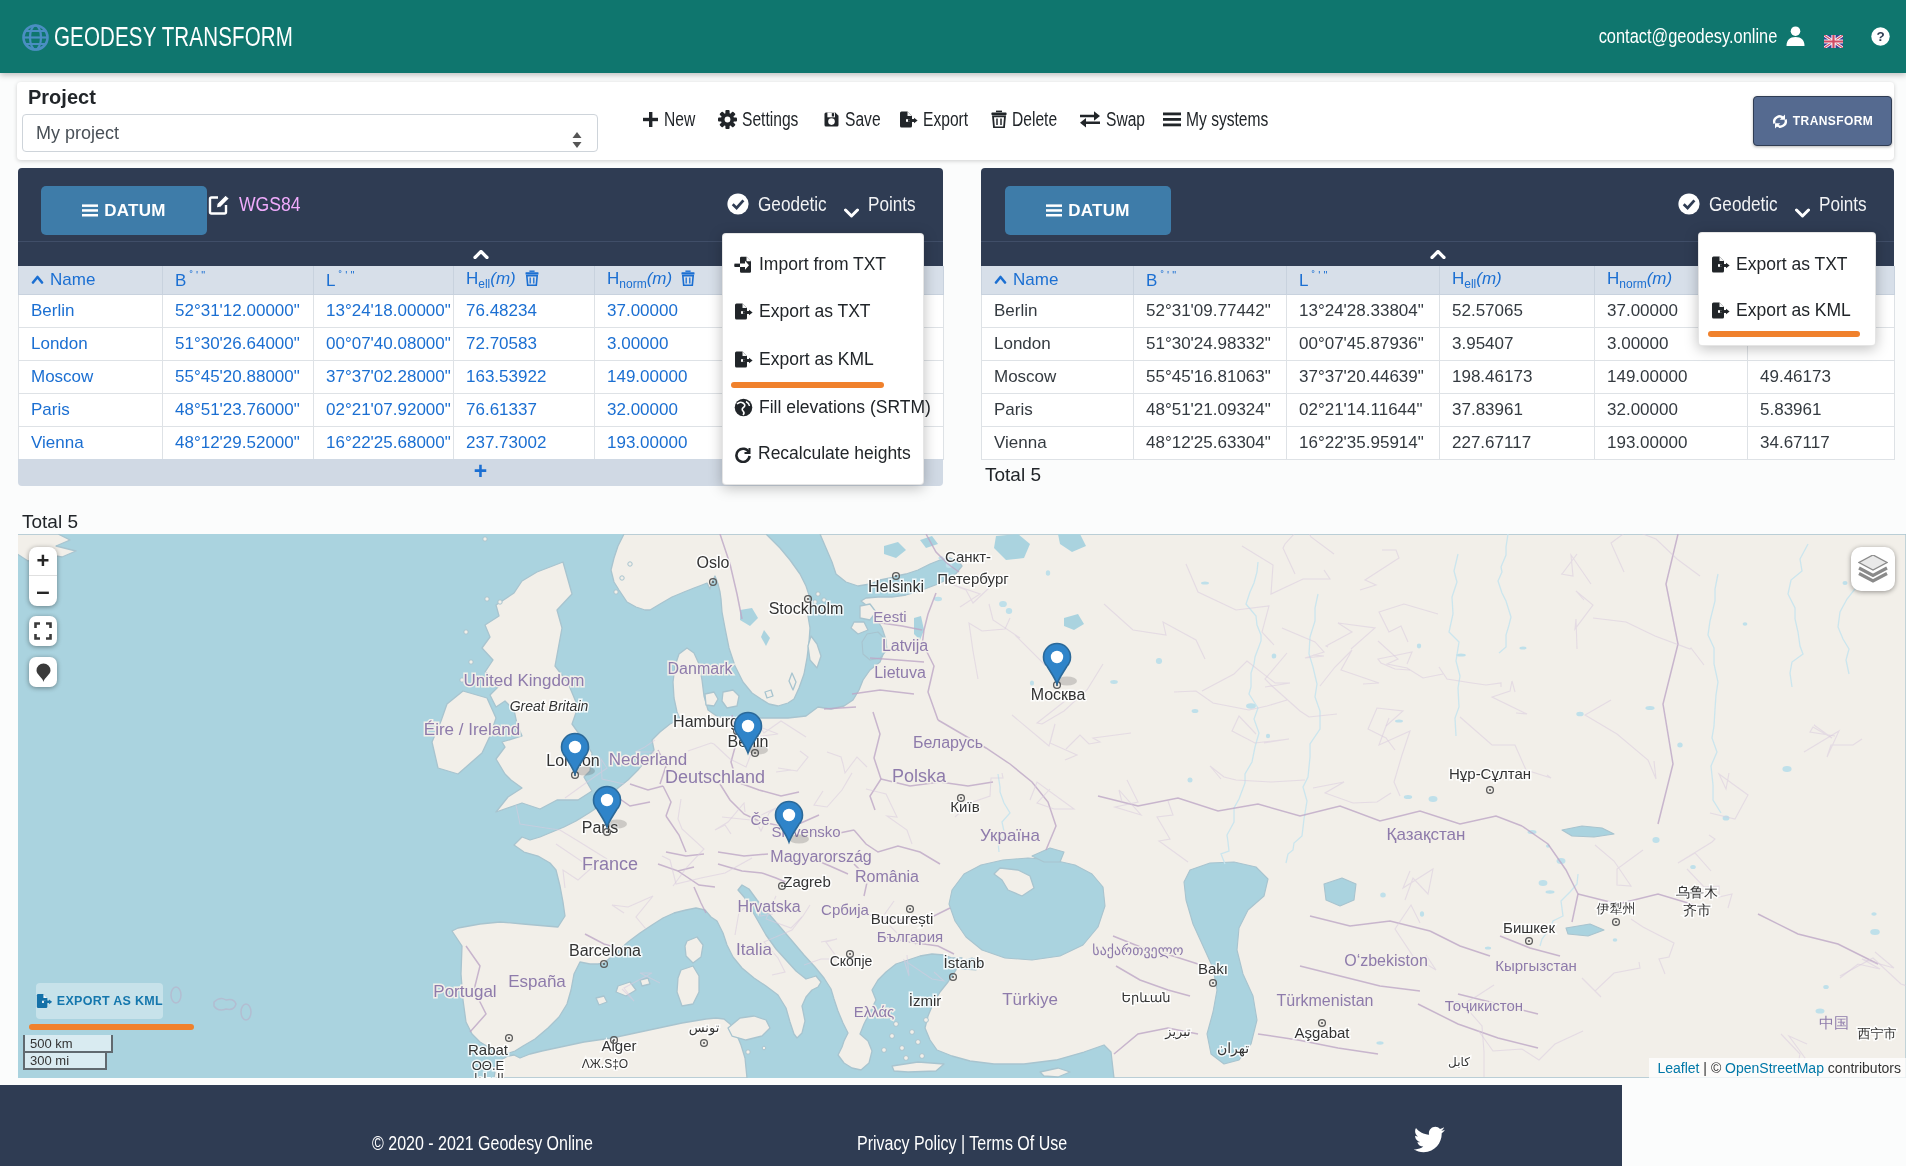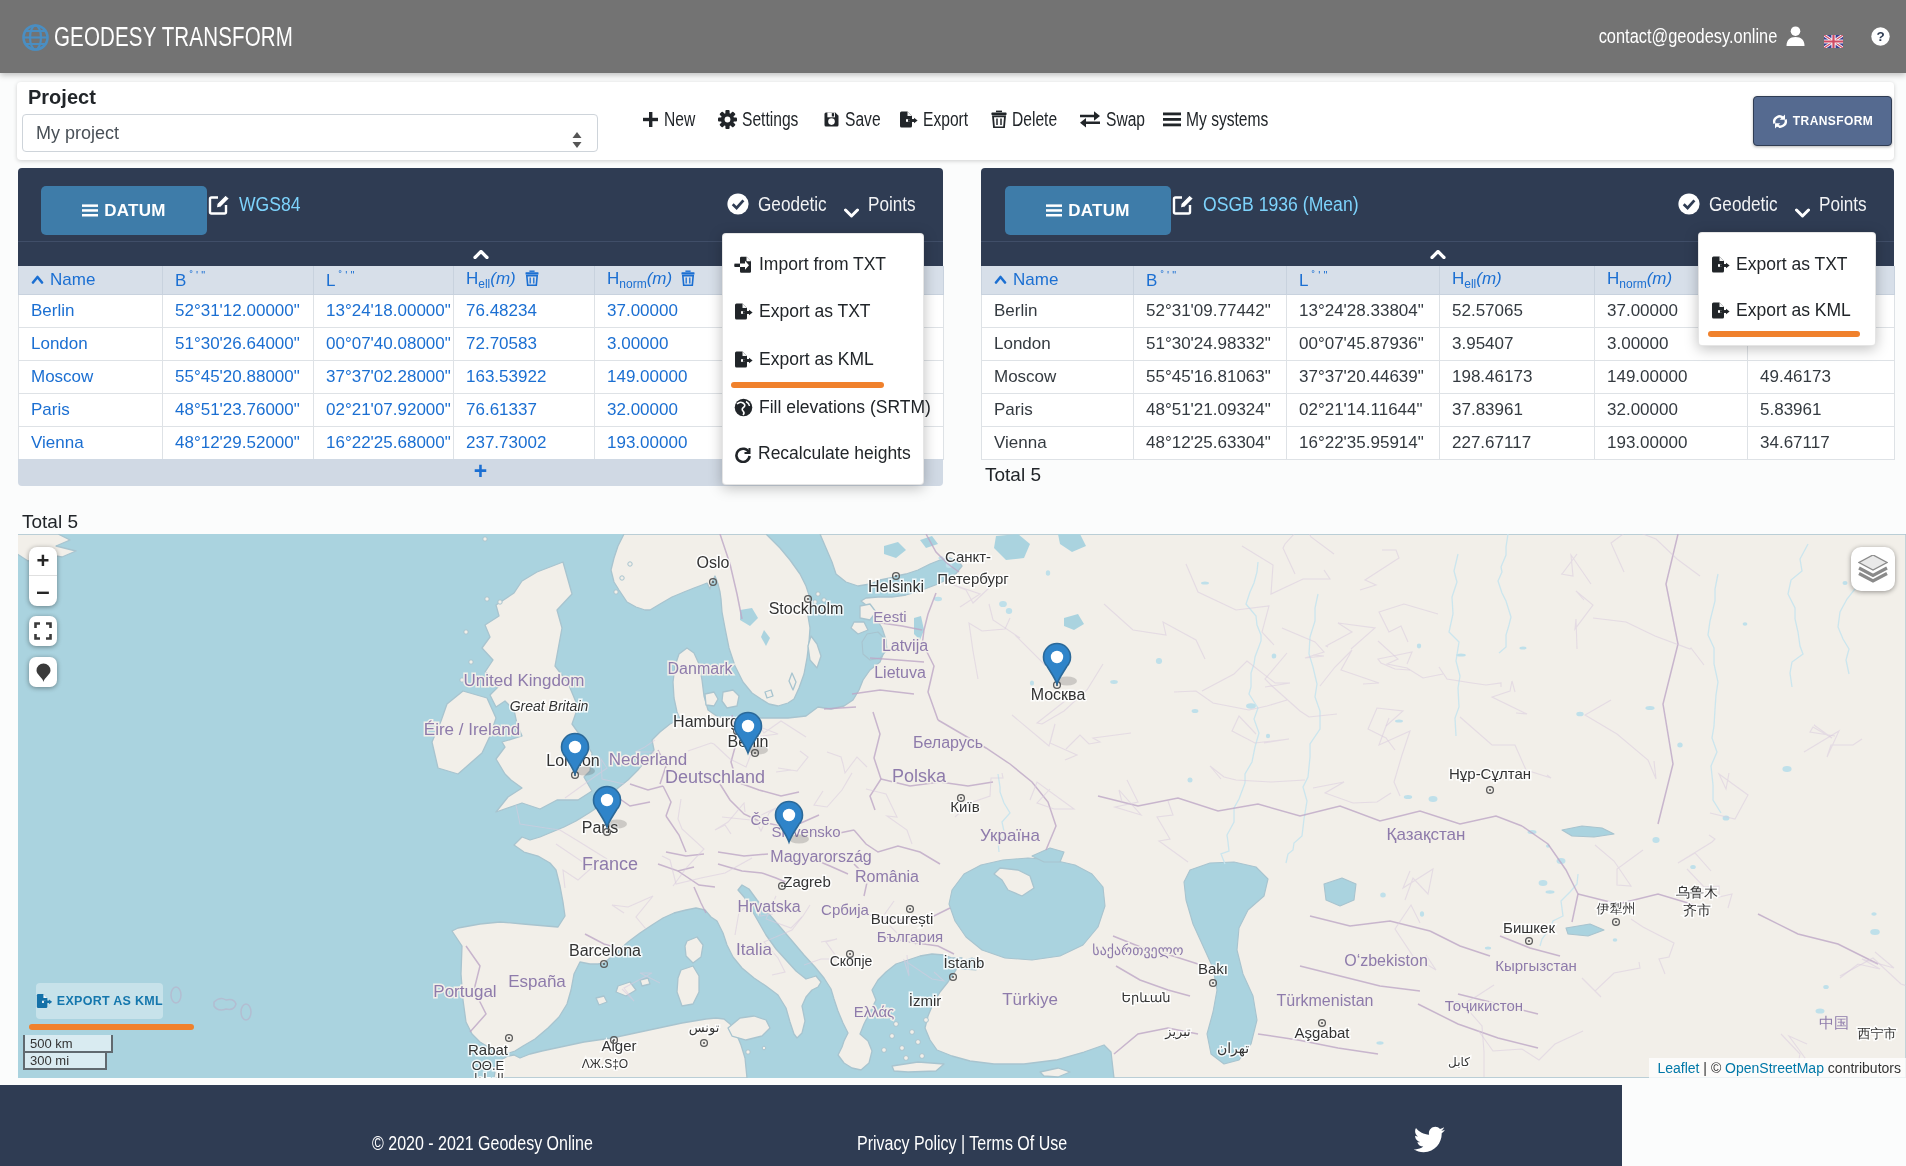--- a/index.html
+++ b/index.html
@@ -1,34 +1,34 @@
 <!DOCTYPE html>
 <html><head><meta charset="utf-8"><title>Geodesy Transform</title><style>
 *{margin:0;padding:0;box-sizing:border-box}
 html,body{width:1906px;height:1166px;overflow:hidden}
 body{font-family:"Liberation Sans",sans-serif;background:#fbfcfc;position:relative}
 .abs{position:absolute}
-#nav{left:0;top:0;width:1906px;height:73px;background:#737373;box-shadow:0 2px 6px rgba(0,0,0,.25)}
+#nav{left:0;top:0;width:1906px;height:73px;background:#0f766e;box-shadow:0 2px 6px rgba(0,0,0,.25)}
 #nav .brand{position:absolute;left:22px;top:22px;display:flex;align-items:center}
 #nav .title{color:#fff;font-size:27px;margin-left:5px;letter-spacing:.2px;display:inline-block;transform:scaleX(.76);transform-origin:0 50%}
 #nav .right{position:absolute;right:0;top:0;height:73px;width:500px;color:#fff;font-size:20.5px}
 #nav .right .em{position:absolute;right:129px;top:24px;transform:scaleX(.8);transform-origin:100% 50%;white-space:nowrap}
 #card{left:17px;top:82px;width:1877px;height:78px;background:#fff;border-radius:4px;box-shadow:0 1px 4px rgba(0,0,0,.18)}
 #plabel{left:28px;top:86px;font-size:20px;font-weight:bold;color:#212529}
 #psel{left:22px;top:114px;width:576px;height:38px;background:#fff;border:1px solid #ced4da;border-radius:4px;font-size:18px;color:#495057;line-height:36px;padding-left:13px}
 .tbtn{top:105px;display:flex;align-items:center;font-size:20px;color:#212529;height:28px}
 .tbtn svg{margin-right:5px}
 .tbtn span{display:inline-block;transform:scaleX(.78);transform-origin:0 50%}
 #transform{left:1753px;top:96px;width:139px;height:50px;background:#556a90;border:1px solid #2f3c53;border-radius:4px;color:#fff;display:flex;align-items:center;justify-content:center;font-size:12px;font-weight:bold;letter-spacing:.4px;box-shadow:0 1px 3px rgba(0,0,0,.3)}
 #transform svg{margin-right:5px}
 .panel{background:#fff;border-radius:4px}
 .phead{position:absolute;left:0;top:0;right:0;height:73px;background:#2f3c53;border-radius:4px 4px 0 0}
 .datum{position:absolute;top:18px;width:166px;height:49px;background:#3e7ca9;border-radius:5px;color:#fff;font-weight:bold;font-size:17px;display:flex;align-items:center;justify-content:center;letter-spacing:.3px}
 .datum svg{margin-right:6px}
-.pname{position:absolute;top:0;height:73px;display:flex;align-items:center;color:#7dd3fc;font-size:20px}
+.pname{position:absolute;top:0;height:73px;display:flex;align-items:center;color:#f0abfc;font-size:20px}
 .pname svg{margin-right:8px}
 .pname span{display:inline-block;transform:scaleX(.88);transform-origin:0 50%;white-space:nowrap}
 .pright{position:absolute;left:0;right:0;top:0;height:73px;color:#f2f3f5;font-size:19.5px}
 .pright .gtxt{position:absolute;top:25px;display:inline-block;transform:scaleX(.88);transform-origin:0 50%;white-space:nowrap}
 .arrowbar{position:absolute;left:0;top:73px;right:0;height:25px;background:#2f3c53;border-top:1px solid #404e68;display:flex;align-items:center;justify-content:center}
 table.pts{position:absolute;left:0;top:98px;border-collapse:collapse;table-layout:fixed;font-size:17px}
 table.pts th{background:#d7dfe9;color:#1b6fd2;font-weight:normal;text-align:left;height:28px;padding:0 0 0 12px;border:1px solid #c8d2de;border-top:none;white-space:nowrap;overflow:hidden}
 table.pts td{height:33px;padding:0 0 0 12px;border:1px solid #dee2e6;background:#fff;white-space:nowrap;overflow:hidden}
 table.pts.blue td{color:#1b6fd2}
 table.pts.dark td{color:#343a40}
@@ -273,28 +273,20 @@
     </table>
     <div class="plusrow">+</div>
   </div>
 <div class="panel abs" id="pR" style="left:981px;top:168px;width:913px;height:291px">
     <div class="phead">
       <div class="datum" style="left:24px"><svg width="16" height="13" viewBox="0 0 16 13" style="">
           <rect y="0.4" width="16" height="2.5" fill="#fff"></rect>
           <rect y="5.2" width="16" height="2.5" fill="#fff"></rect>
           <rect y="10" width="16" height="2.5" fill="#fff"></rect>
         </svg>DATUM</div>
-      <div class="pname" style="left:191px">
-        <svg width="23" height="21" viewBox="0 0 23 21" style="">
-          <path d="M2 5 L2 18 Q2 19.5 3.5 19.5 L16.5 19.5 Q18 19.5 18 18 L18 11" fill="none" stroke="#fff" stroke-width="2.4"></path>
-          <path d="M2 5 Q2 3.5 3.5 3.5 L10 3.5" fill="none" stroke="#fff" stroke-width="2.4"></path>
-          <path d="M9 9.5 L17.5 1 L21.5 4.5 L13 13 L8.3 14.2 Z" fill="#fff" stroke="#2f3c53" stroke-width="1.2"></path>
-        </svg>
-        <span>OSGB 1936 (Mean)</span>
-      </div>
       <div class="pright">
         <span style="position:absolute;left:697px;top:25px"><svg width="22" height="22" viewBox="0 0 22 22" style="">
             <circle cx="11" cy="11" r="10.6" fill="#fff"></circle>
             <path d="M5.7 11.3 L9.6 15 L16.4 7.3" fill="none" stroke="#2f3c53" stroke-width="2.7"></path>
           </svg></span>
         <span class="gtxt" style="left:728px">Geodetic</span>
         <span style="position:absolute;left:814px;top:32px"><svg width="15" height="10" viewBox="0 0 15 10" style="">
             <path d="M1.5 2 L7.5 8 L13.5 2" fill="none" stroke="#fff" stroke-width="3" stroke-linecap="round" stroke-linejoin="round"></path>
           </svg></span>
         <span class="gtxt" style="left:838px">Points</span>

